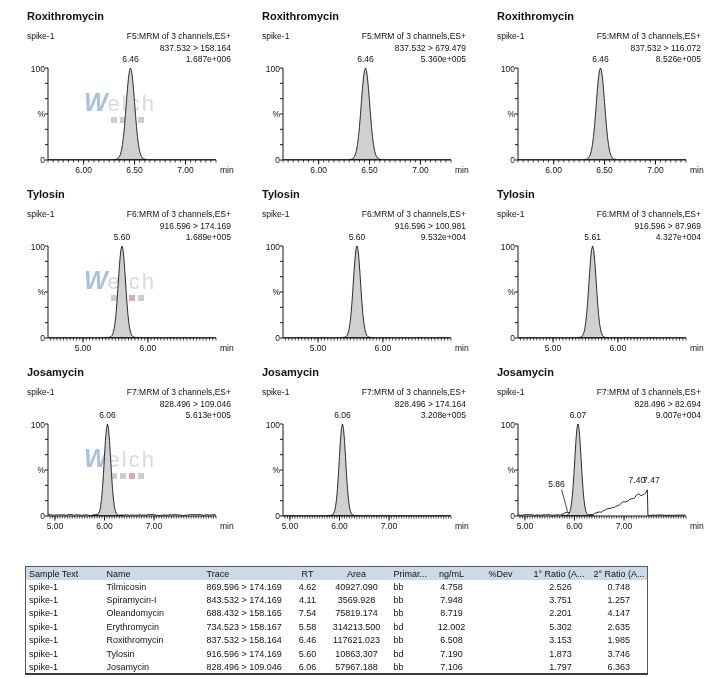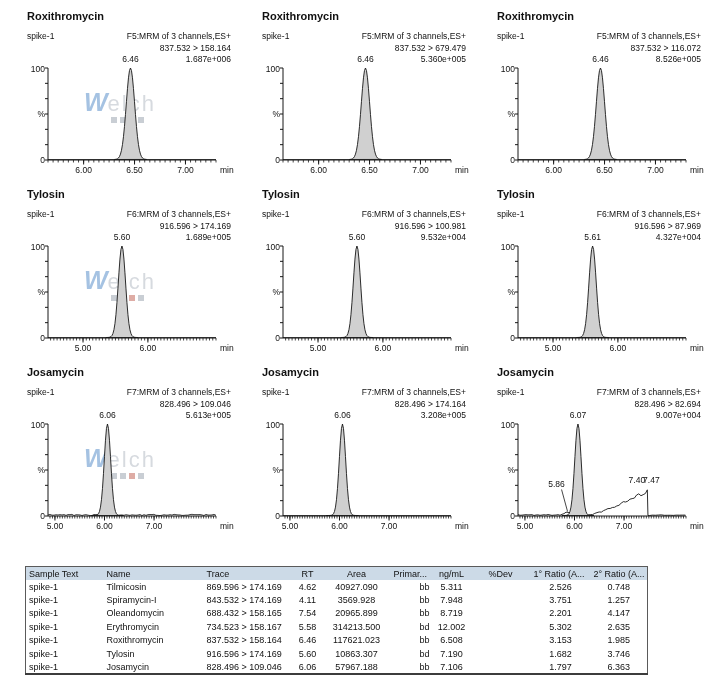--- a/index.html
+++ b/index.html
@@ -15,21 +15,21 @@
   .wm-sub{margin:2px 0 0 27px;display:flex;gap:3px;}
   .wm-sub i{display:block;width:6px;height:6px;}
   .sq-g{background:#b3bac3;}
   .sq-r{background:#d1897f;}
   #results-wrap{position:absolute;left:25px;top:543px;width:622px;margin-top:23px;}
   table{border-collapse:collapse;table-layout:fixed;width:622px;
         font-size:9px;border:1px solid #5a5a5a;border-bottom:2px solid #3c3c3c;}
   th,td{padding:0 3px;overflow:hidden;white-space:nowrap;font-weight:normal;height:13px;}
   thead tr{background:#ccdae7;height:13px;}
   tbody tr{height:13.4px;}
-  .al{text-align:left}.ar{text-align:center}.ac{text-align:right}
+  .al{text-align:left}.ar{text-align:center}.ac{text-align:left}
 </style>
 </head>
 <body>
 
 <div id="panels">
     <div class="panel" style="left: 0px; top: 0px;">
       <div class="wm"><span class="wm-w">W</span><span class="wm-txt">elch</span><div class="wm-sub">
           <i class="sq-g"></i>
           <i class="sq-g"></i>
           <i class="sq-r"></i>
@@ -815,21 +815,21 @@
         </tr>
       </thead>
       <tbody>
         <tr>
           <td class="al">spike-1</td>
           <td class="al">Tilmicosin</td>
           <td class="al">869.596 &gt; 174.169</td>
           <td class="ar">4.62</td>
           <td class="ar">40927.090</td>
           <td class="ac">bb</td>
-          <td class="ar">5.311</td>
+          <td class="ar">4.758</td>
           <td class="ar"></td>
           <td class="ar">2.526</td>
           <td class="ar">0.748</td>
         </tr>
         <tr>
           <td class="al">spike-1</td>
           <td class="al">Spiramycin-I</td>
           <td class="al">843.532 &gt; 174.169</td>
           <td class="ar">4.11</td>
           <td class="ar">3569.928</td>
@@ -837,21 +837,21 @@
           <td class="ar">7.948</td>
           <td class="ar"></td>
           <td class="ar">3.751</td>
           <td class="ar">1.257</td>
         </tr>
         <tr>
           <td class="al">spike-1</td>
           <td class="al">Oleandomycin</td>
           <td class="al">688.432 &gt; 158.165</td>
           <td class="ar">7.54</td>
-          <td class="ar">20965.899</td>
+          <td class="ar">75819.174</td>
           <td class="ac">bb</td>
           <td class="ar">8.719</td>
           <td class="ar"></td>
           <td class="ar">2.201</td>
           <td class="ar">4.147</td>
         </tr>
         <tr>
           <td class="al">spike-1</td>
           <td class="al">Erythromycin</td>
           <td class="al">734.523 &gt; 158.167</td>
@@ -877,21 +877,21 @@
         </tr>
         <tr>
           <td class="al">spike-1</td>
           <td class="al">Tylosin</td>
           <td class="al">916.596 &gt; 174.169</td>
           <td class="ar">5.60</td>
           <td class="ar">10863.307</td>
           <td class="ac">bd</td>
           <td class="ar">7.190</td>
           <td class="ar"></td>
-          <td class="ar">1.682</td>
+          <td class="ar">1.873</td>
           <td class="ar">3.746</td>
         </tr>
         <tr>
           <td class="al">spike-1</td>
           <td class="al">Josamycin</td>
           <td class="al">828.496 &gt; 109.046</td>
           <td class="ar">6.06</td>
           <td class="ar">57967.188</td>
           <td class="ac">bb</td>
           <td class="ar">7.106</td>

